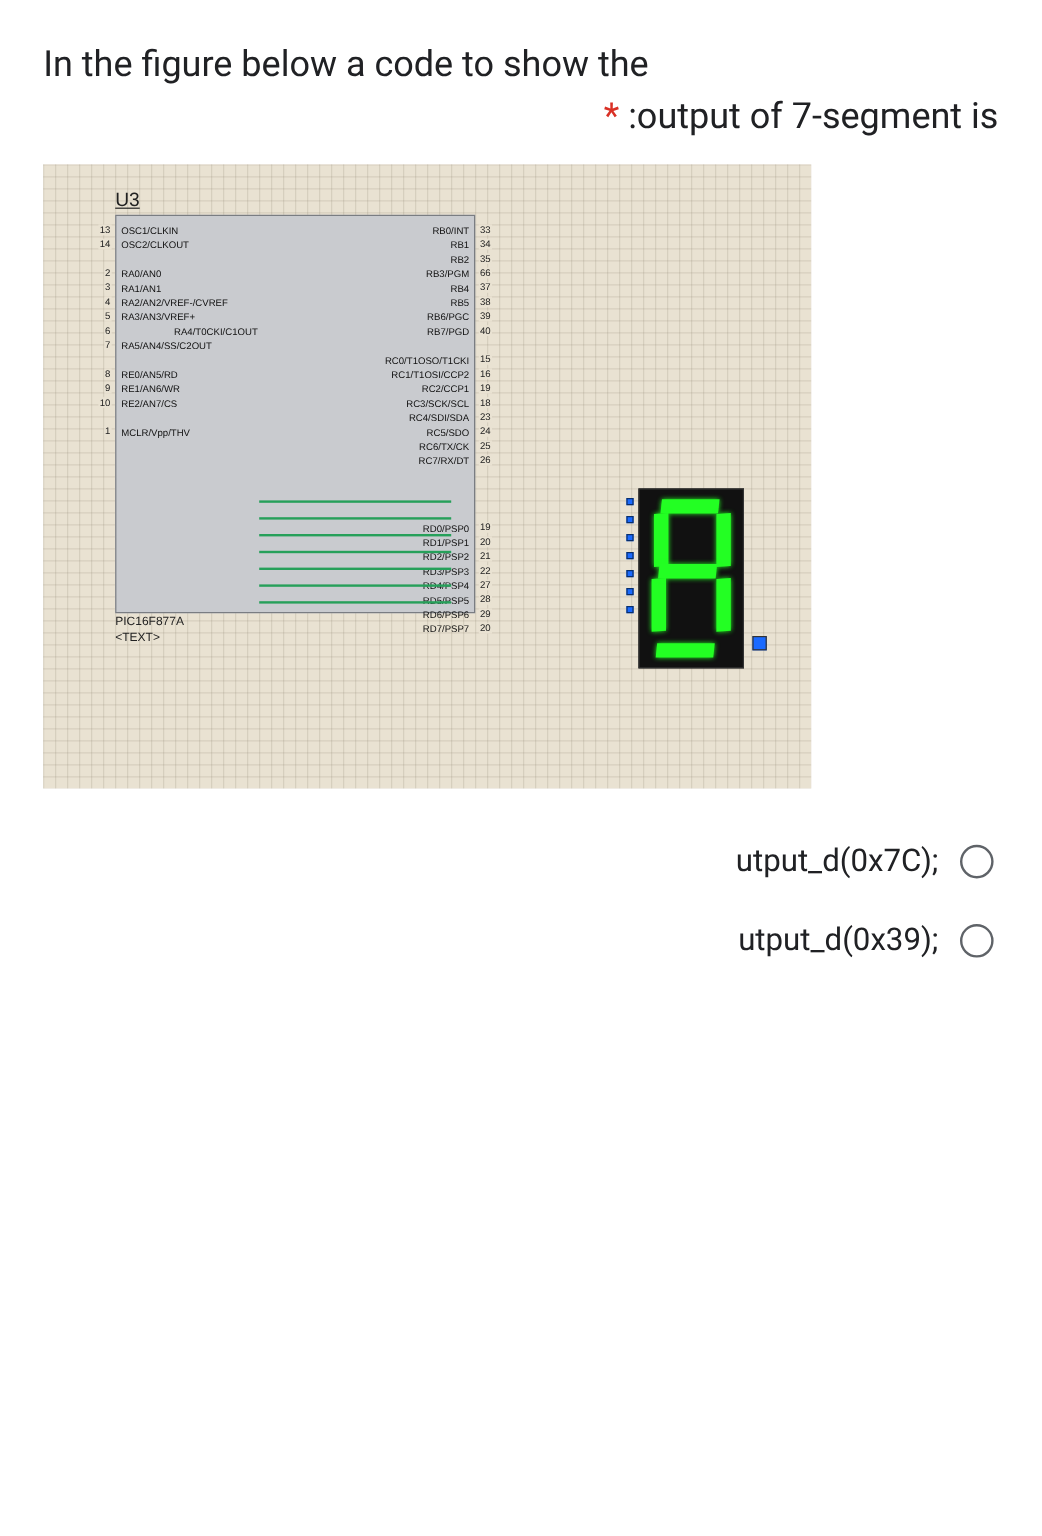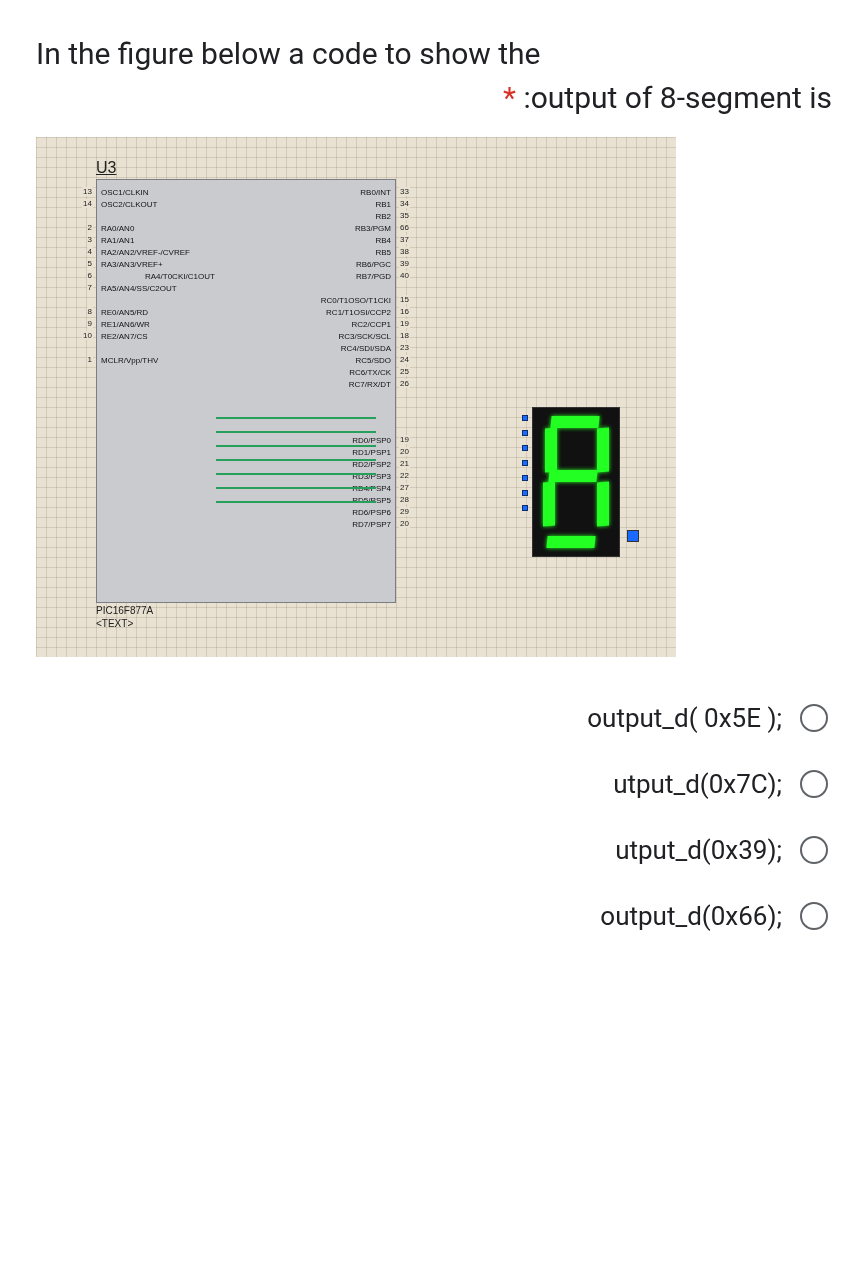--- a/index.html
+++ b/index.html
@@ -45,21 +45,21 @@
     font-family: Arial, sans-serif;
     font-size: 16px;
     text-decoration: underline;
     margin-bottom: 2px;
     color: #222;
   }
   .chip-body {
     background: #c9cbcf;
     border: 1px solid #7a7d82;
     position: relative;
-    height: 424px;
+    height: 332px;
     font-family: Arial, sans-serif;
   }
   .pin-label {
     position: absolute;
     font-size: 8px;
     color: #111;
     white-space: nowrap;
   }
   .pin-num {
     position: absolute;
@@ -150,21 +150,21 @@
     flex: 0 0 28px;
   }
 </style>
 </head>
 <body>
 
 <div class="question">
   <span class="line1">In the figure below a code to show the</span>
   <span class="line2">
     <span class="asterisk">*</span>
-    <span>:output of 8-segment is</span>
+    <span>:output of 7-segment is</span>
   </span>
 </div>
 
 <div class="figure">
   <div class="grid-bg">
 
     <div class="chip-wrap">
       <div class="u3">U3</div>
       <div class="chip-body" id="chip-body">
           <div class="pin-num left" style="top: 7px;">13</div>
@@ -273,28 +273,20 @@
       <div class="w" style="top:58px;left:-160px;width:160px"></div>
       <div class="w" style="top:72px;left:-160px;width:160px"></div>
       <div class="w" style="top:86px;left:-160px;width:160px"></div>
     </div>
 
   </div>
 </div>
 
 <div class="options">
   <div class="option">
-    <span>output_d( 0x5E );</span>
-    <span class="radio"></span>
-  </div>
-  <div class="option">
     <span>utput_d(0x7C);</span>
     <span class="radio"></span>
   </div>
   <div class="option">
     <span>utput_d(0x39);</span>
     <span class="radio"></span>
   </div>
-  <div class="option">
-    <span>output_d(0x66);</span>
-    <span class="radio"></span>
-  </div>
 </div>
 
 </body></html>

